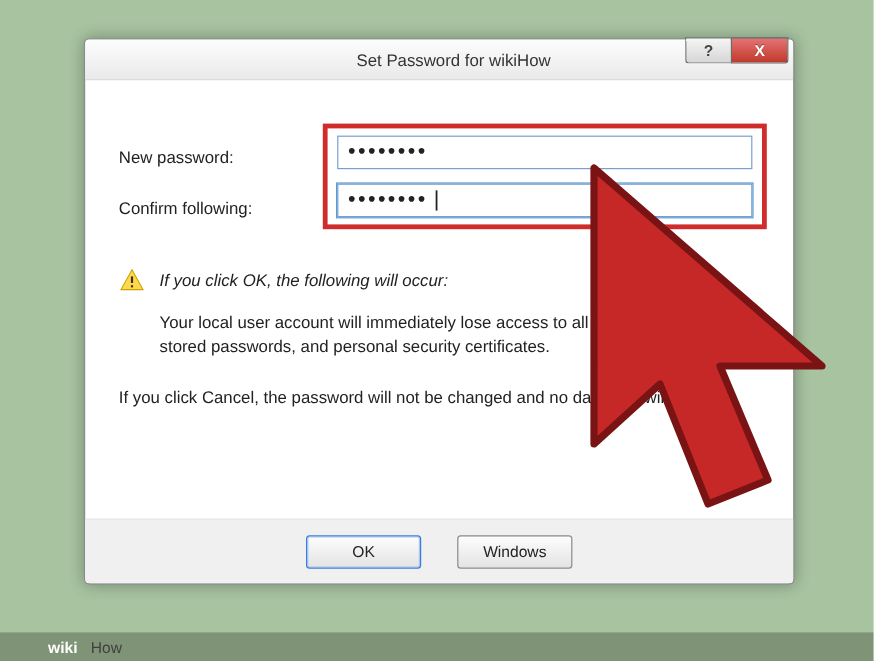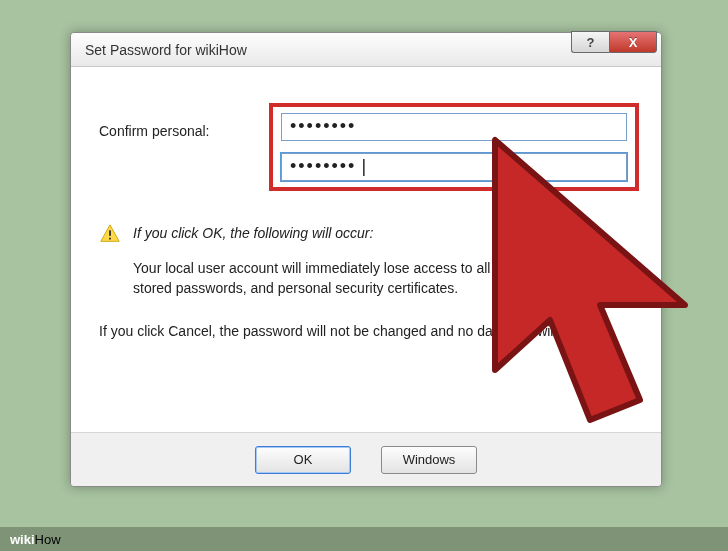--- a/index.html
+++ b/index.html
@@ -21,22 +21,23 @@
     box-shadow: 0 0 12px rgba(0,0,0,0.3);
     border-radius: 4px;
   }
   .titlebar {
     height: 34px;
     background: linear-gradient(#fdfdfd, #e9e9e9);
     border-bottom: 1px solid #c9c9c9;
     border-radius: 4px 4px 0 0;
     display: flex;
     align-items: center;
-    padding-left: 14px;
+    padding-left: 24px;
     position: relative;
+    justify-content: center;
   }
   .titlebar-title { font-size: 14px; color: #333; }
   .title-buttons {
     position: absolute; right: 4px; top: -2px;
     display: flex; gap: 0;
   }
   .help-btn, .close-btn {
     height: 22px; width: 38px;
     border: 1px solid #6a6a6a;
     display: flex; align-items: center; justify-content: center;
@@ -139,22 +140,22 @@
   .footer {
     position: absolute;
     left: 0; right: 0; bottom: 0;
     height: 24px;
     background: rgba(120,140,110,0.85);
     color: #fff;
     font-size: 13px;
     display: flex; align-items: center;
     padding-left: 10px;
   }
-  .footer b { font-weight: bold; }
-  .footer .how { color: #000000; margin-right: 4px; }
+  .footer b { font-weight: bold; margin-left: 30px; }
+  .footer .how { color: #404040; margin-right: 4px; margin-left: 11px; }
 </style>
 </head>
 <body>
 
 <div class="dialog">
 
   <div class="titlebar">
     <span class="titlebar-title">Set Password for wikiHow</span>
     <div class="title-buttons">
       <div class="help-btn">
@@ -162,21 +163,22 @@
       </div>
       <div class="close-btn">
         <span>X</span>
       </div>
     </div>
   </div>
 
   <div class="content">
 
     <div class="label-col">
-      <div>Confirm personal:</div>
+      <div>New password:</div>
+      <div>Confirm following:</div>
     </div>
 
     <div class="highlight-box">
       <div class="field-row">
         <div class="pw-input">
           <span>••••••••</span>
         </div>
       </div>
       <div class="field-row">
         <div class="pw-input focus caret">

